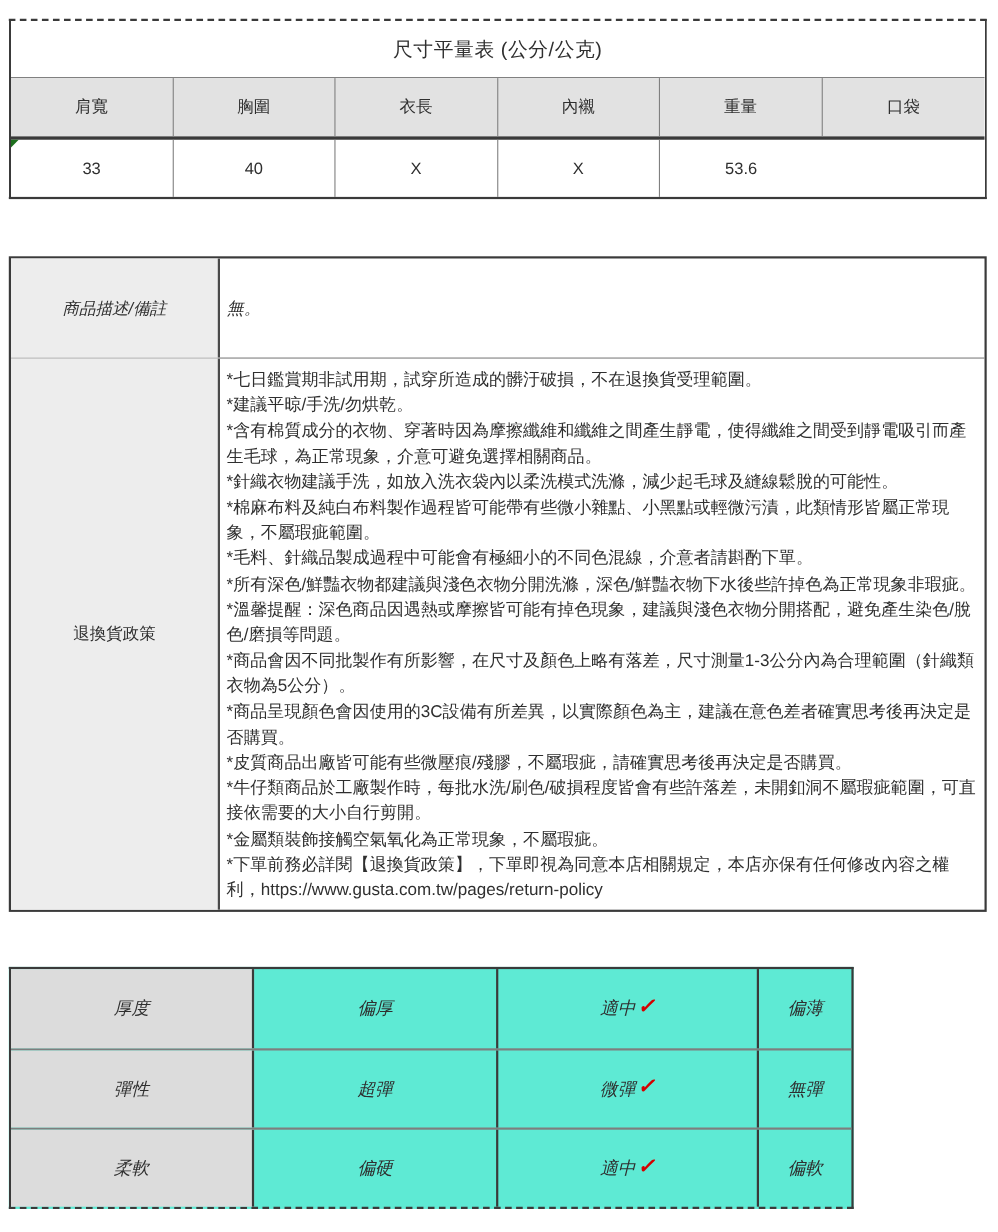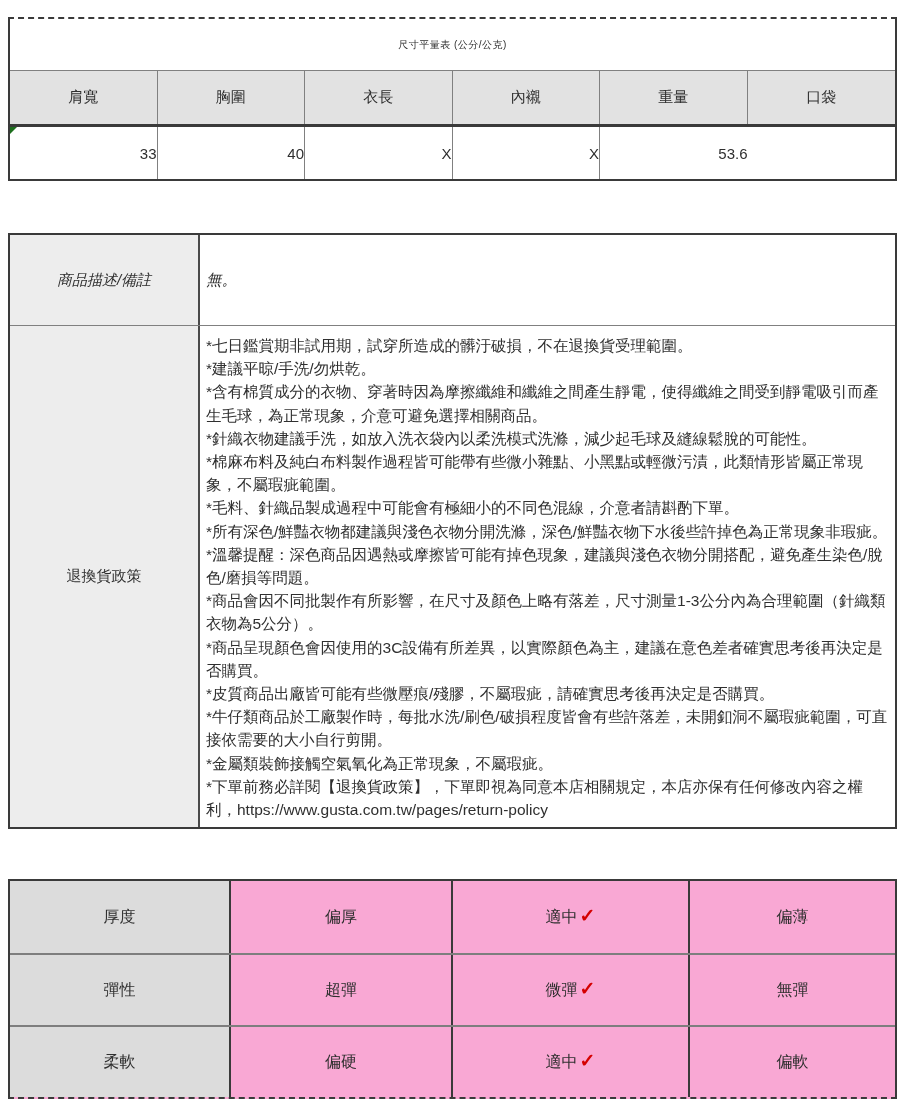--- a/index.html
+++ b/index.html
@@ -11,26 +11,26 @@
   }
   .page { position: relative; width: 907px; height: 1120px; overflow: hidden; background: #fff; }
 
   
   .t1 {
     position: absolute; left: 8px; top: 17px; width: 889px;
     border: 2px solid #3a3a3a; border-top-style: dashed; background: #fff;
   }
   .t1-title {
     height: 52px; display: flex; align-items: center; justify-content: center;
-    font-size: 10px; border-bottom: 1px solid #808080; letter-spacing: 0.5px;
+    font-size: 18px; border-bottom: 1px solid #808080; letter-spacing: 0.5px;
   }
   .t1-row { display: grid; grid-template-columns: repeat(6, 1fr); }
   .t1-head { background: #e2e2e2; border-bottom: 3px solid #3a3a3a; font-family: Liberation Serif, serif; }
   .t1-head .cell { height: 53px; }
-  .t1-vals .cell { height: 52px; position: relative; justify-content: flex-end; }
+  .t1-vals .cell { height: 52px; position: relative; }
   .cell {
     display: flex; align-items: center; justify-content: center;
     font-size: 15px; border-right: 1px solid #808080;
   }
   .cell:last-child { border-right: none; }
   .corner-marker {
     position: absolute; left: 0; top: 0; width: 0; height: 0;
     border-top: 7px solid #1d6f1d; border-right: 7px solid transparent;
   }
 
@@ -45,22 +45,22 @@
   .t2-label {
     background: #ededed; border-right: 2px solid #4a4a4a;
     display: flex; align-items: center; justify-content: center; font-size: 15px;
   }
   .t2-content1 { display: flex; align-items: center; padding-left: 6px; font-size: 15.5px; }
   .t2-notes { padding: 8px 4px 0 6px; font-size: 15.5px; line-height: 23.2px; overflow: hidden; }
   .t2-notes .note { white-space: normal; word-break: break-all; }
 
   
   .t3 {
-    position: absolute; left: 8px; top: 879px; width: 889px;
-    border: 2px solid #3a3a3a; border-bottom-style: dashed; background: #f9a8d4;
+    position: absolute; left: 8px; top: 879px; width: 768px;
+    border: 2px solid #3a3a3a; border-bottom-style: dashed; background: #5eead4; font-style: italic;
   }
   .t3-row { display: grid; grid-template-columns: 221px 222px 237px 1fr; height: 72px; }
   .t3-row + .t3-row { border-top: 2px solid #7e7e7e; }
   .t3-cell {
     display: flex; align-items: center; justify-content: center;
     font-size: 16px; border-right: 2px solid #3a3a3a;
   }
   .t3-cell:last-child { border-right: none; }
   .t3-label { background: #dcdcdc; }
   .chk {

